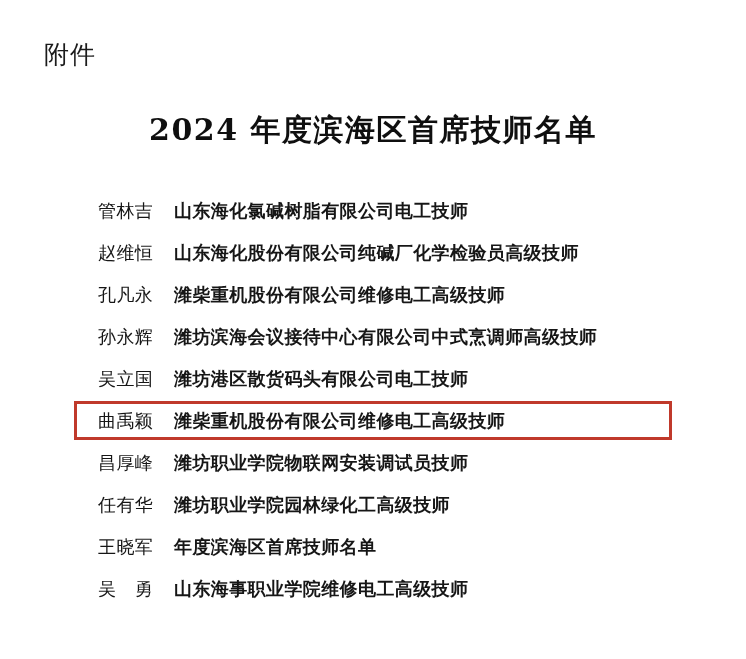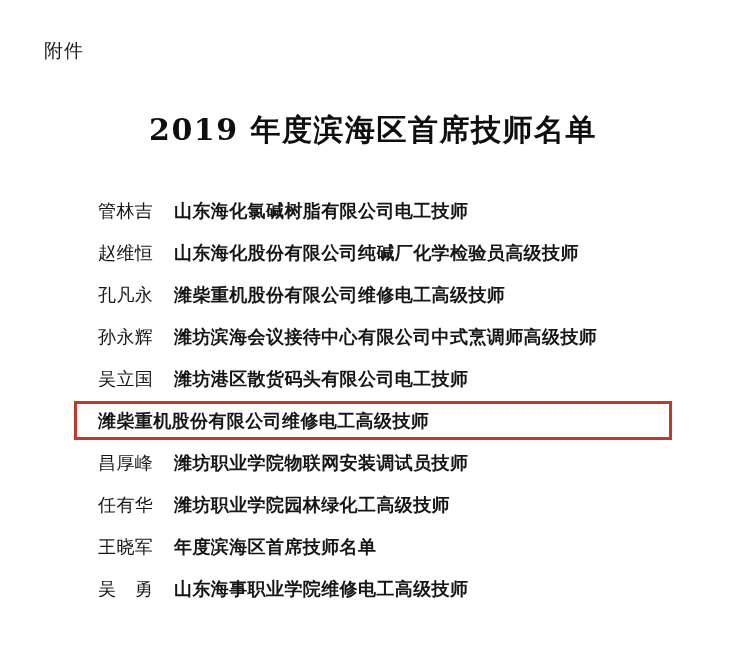--- a/index.html
+++ b/index.html
@@ -17,21 +17,21 @@
   .page {
     position: relative;
     width: 746px;
     height: 659px;
     background: #ffffff;
   }
   .attachment-label {
     position: absolute;
     left: 44px;
     top: 38px;
-    font-size: 19px;
+    font-size: 25px;
     letter-spacing: 1px;
     font-family: "DejaVu Serif", "Liberation Serif", serif;
     color: #1b1b1b;
   }
   .doc-title {
     position: absolute;
     left: 0;
     top: 110px;
     width: 746px;
     text-align: center;
@@ -89,21 +89,21 @@
     z-index: 2;
   }
 </style>
 </head>
 <body>
 
 <div class="page">
 
   <div class="attachment-label">附件</div>
 
-  <div class="doc-title">2019 年度滨海区首席技师名单</div>
+  <div class="doc-title">2024 年度滨海区首席技师名单</div>
 
   <div class="name-list">
       <div class="list-row">
         <span class="person-name">管林吉</span>
         <span class="person-desc">山东海化氯碱树脂有限公司电工技师</span>
       </div>
       <div class="list-row">
         <span class="person-name">赵维恒</span>
         <span class="person-desc">山东海化股份有限公司纯碱厂化学检验员高级技师</span>
       </div>
@@ -114,20 +114,21 @@
       <div class="list-row">
         <span class="person-name">孙永辉</span>
         <span class="person-desc">潍坊滨海会议接待中心有限公司中式烹调师高级技师</span>
       </div>
       <div class="list-row">
         <span class="person-name">吴立国</span>
         <span class="person-desc">潍坊港区散货码头有限公司电工技师</span>
       </div>
       <div class="list-row highlight">
         <div class="highlight-box" style="border-color: rgb(192, 57, 43);"></div>
+        <span class="person-name">曲禹颖</span>
         <span class="person-desc">潍柴重机股份有限公司维修电工高级技师</span>
       </div>
       <div class="list-row">
         <span class="person-name">昌厚峰</span>
         <span class="person-desc">潍坊职业学院物联网安装调试员技师</span>
       </div>
       <div class="list-row">
         <span class="person-name">任有华</span>
         <span class="person-desc">潍坊职业学院园林绿化工高级技师</span>
       </div>

